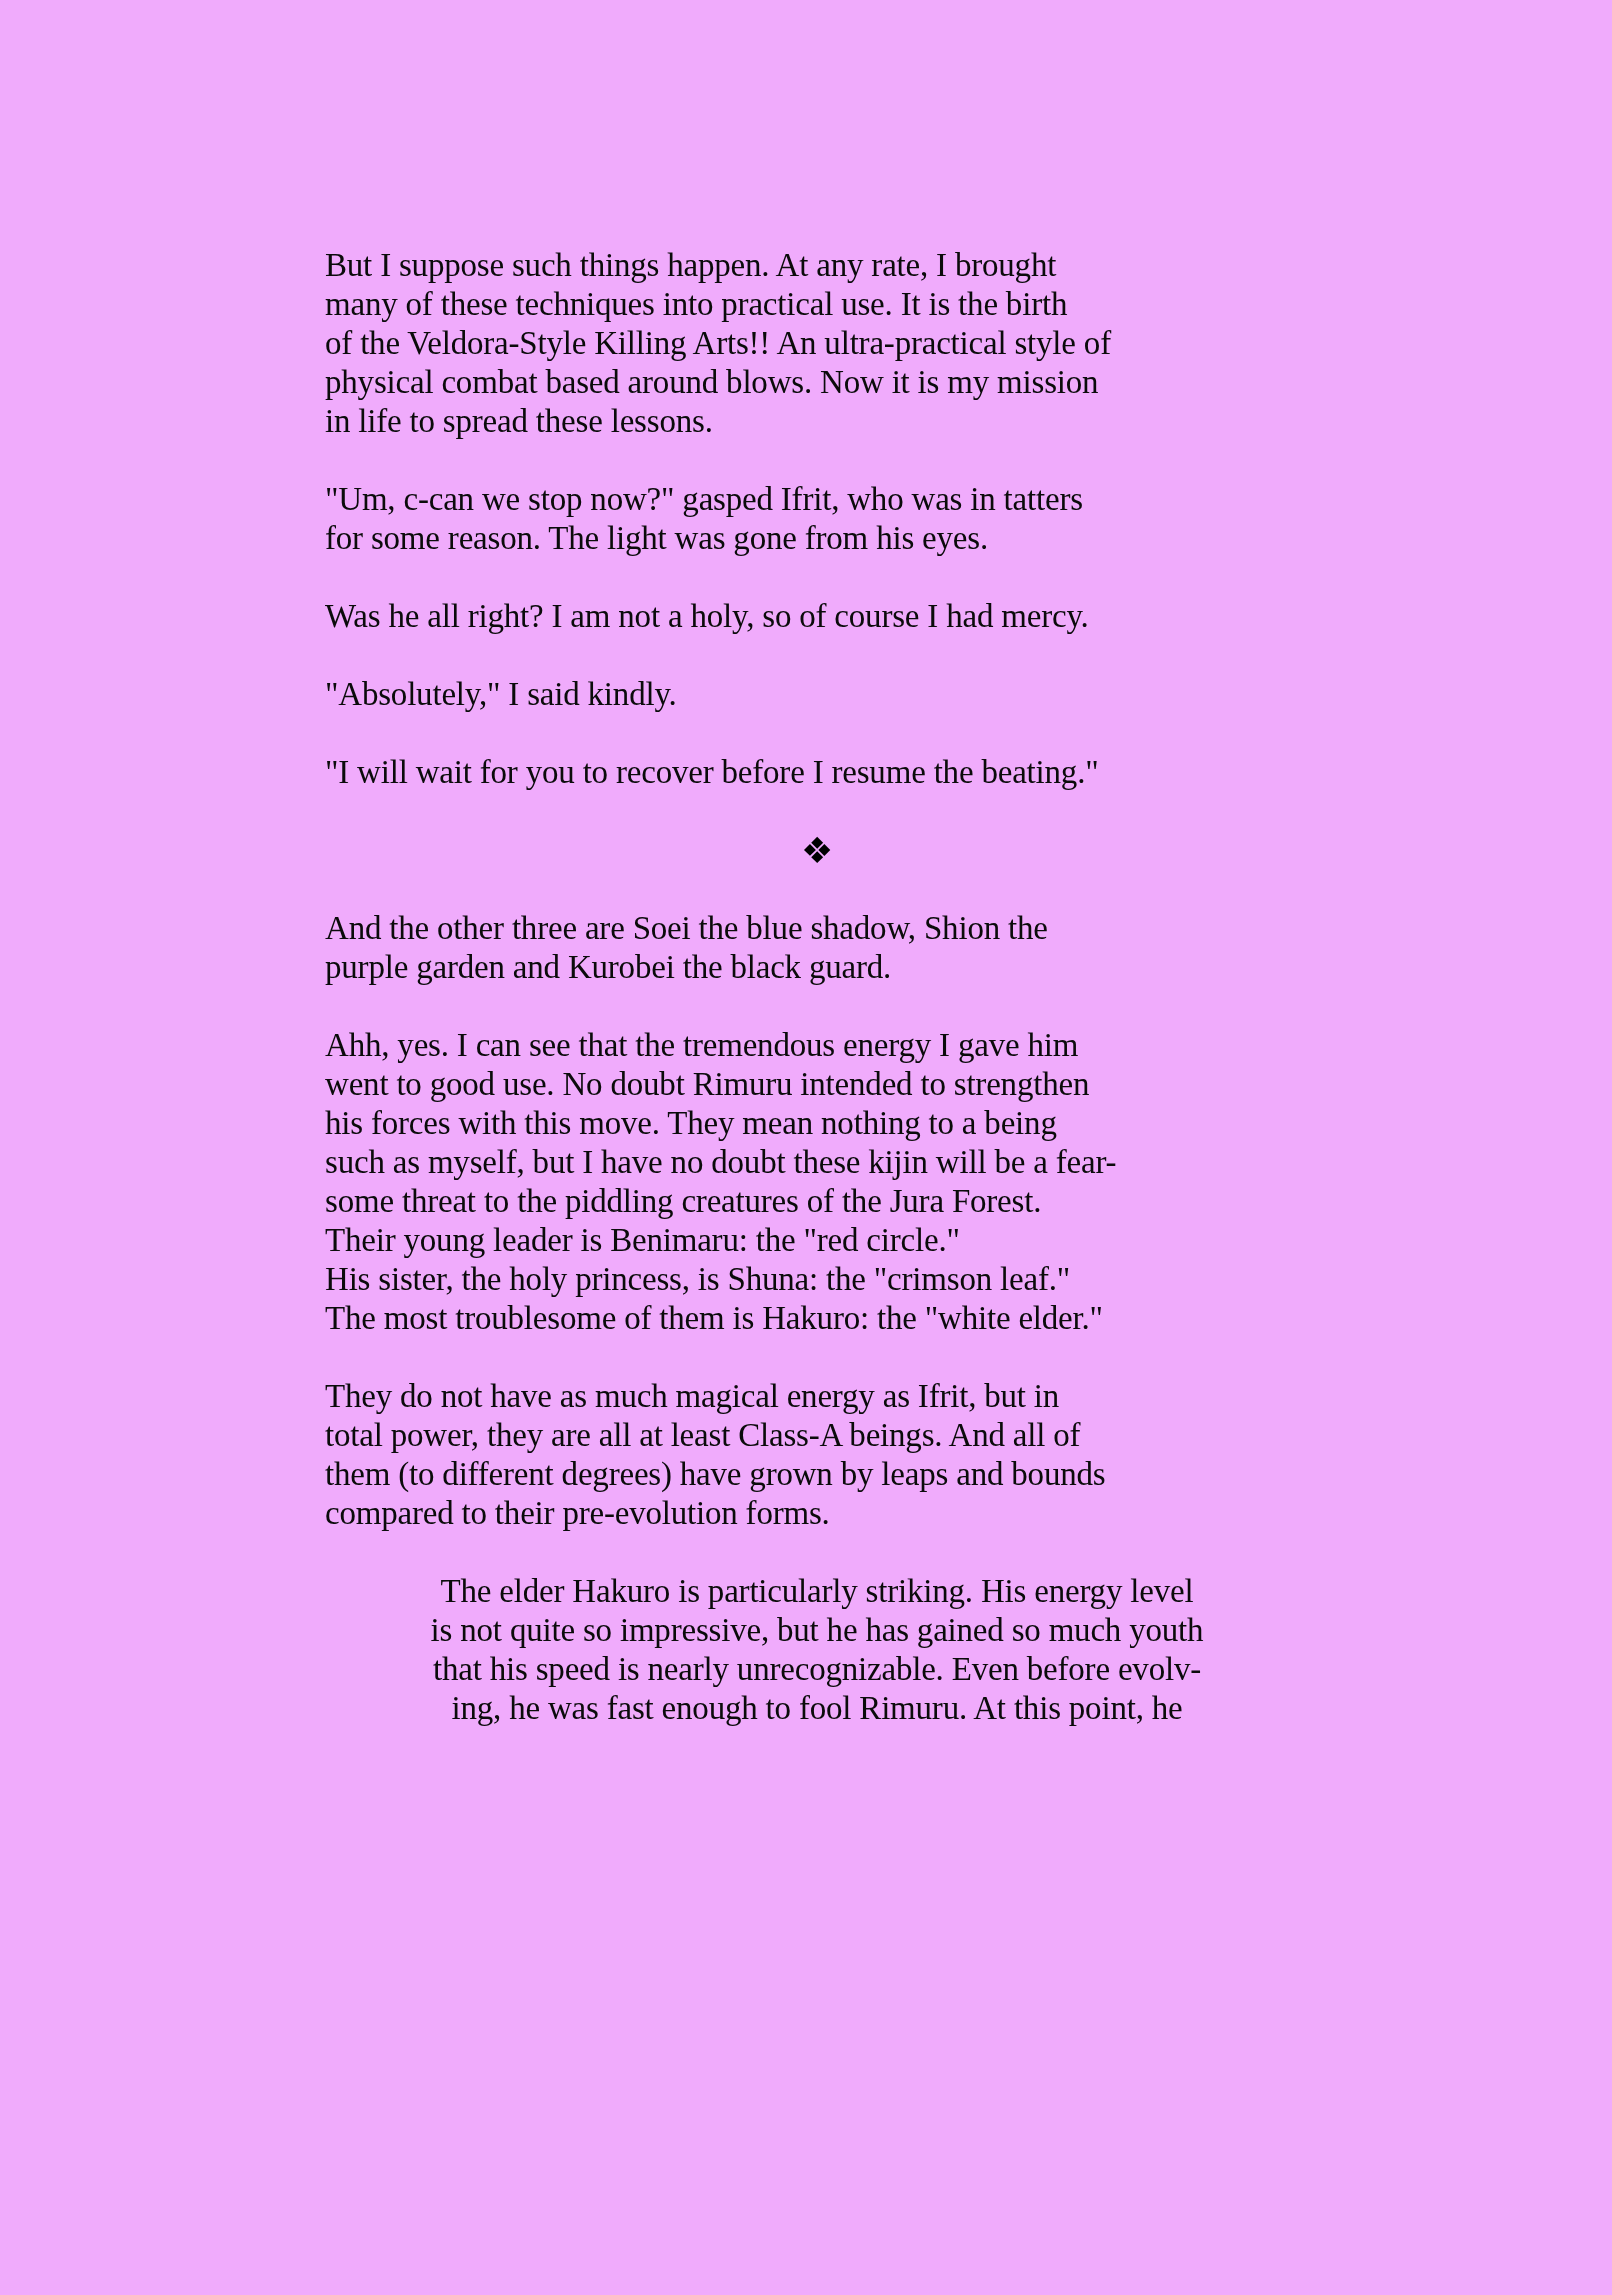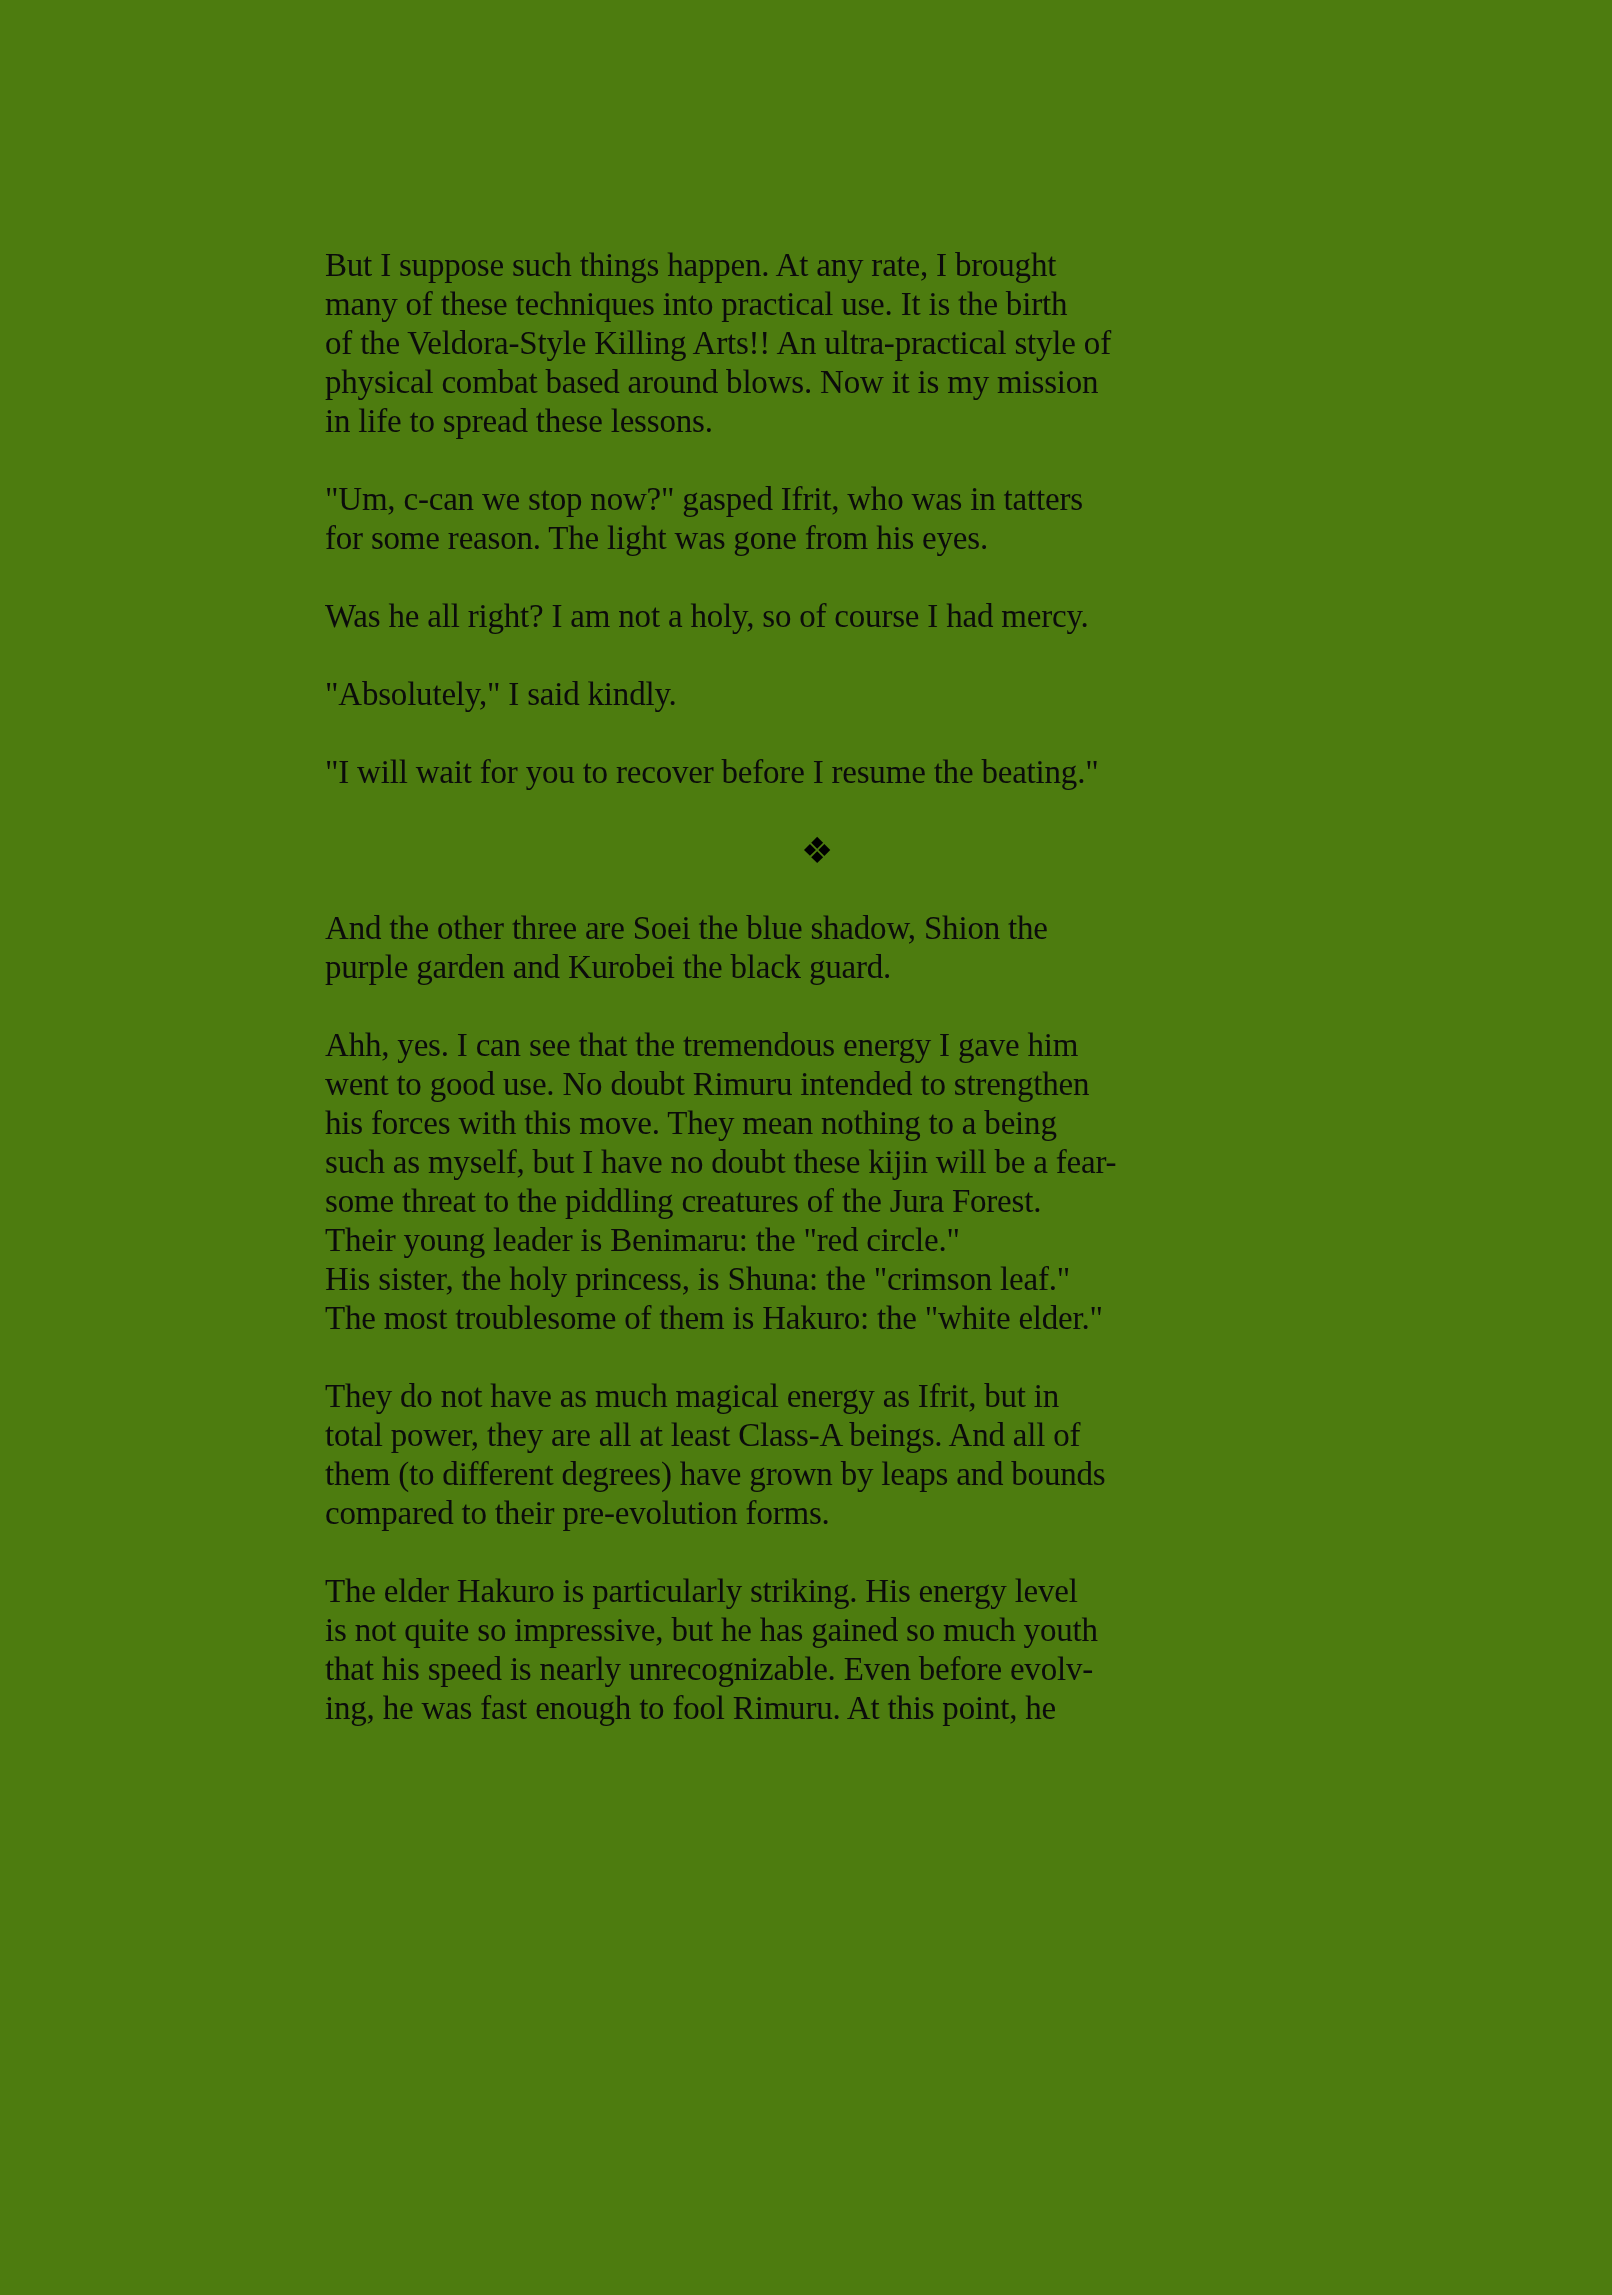--- a/index.html
+++ b/index.html
@@ -25,38 +25,39 @@
     color: #0b0b0b;
     letter-spacing: -0.2px;
   }
   .text-block p {
     margin: 0 0 39px 0;
     padding: 0;
     white-space: pre-line; 
   }
   .text-block p:last-child {
     margin-bottom: 0;
+    text-align: center;
   }
   .section-break {
     margin: 0 0 39px 0;
     height: 39px;
     line-height: 39px;
     text-align: center;
   }
   .section-break .ornament {
     font-family: "DejaVu Sans", sans-serif; 
     font-size: 36px;
     color: #000000;
     display: inline-block;
   }
 </style>
 </head>
 <body>
 
-<div class="page" style="background: #4d7c0f;">
+<div class="page" style="background: #f0abfc;">
   <div class="text-block" style="color: rgb(11, 11, 11);">
 
     <p>But I suppose such things happen. At any rate, I brought
 many of these techniques into practical use. It is the birth
 of the Veldora-Style Killing Arts!! An ultra-practical style of
 physical combat based around blows. Now it is my mission
 in life to spread these lessons.</p>
     <p>"Um, c-can we stop now?" gasped Ifrit, who was in tatters
 for some reason. The light was gone from his eyes.</p>
     <p>Was he all right? I am not a holy, so of course I had mercy.</p>

